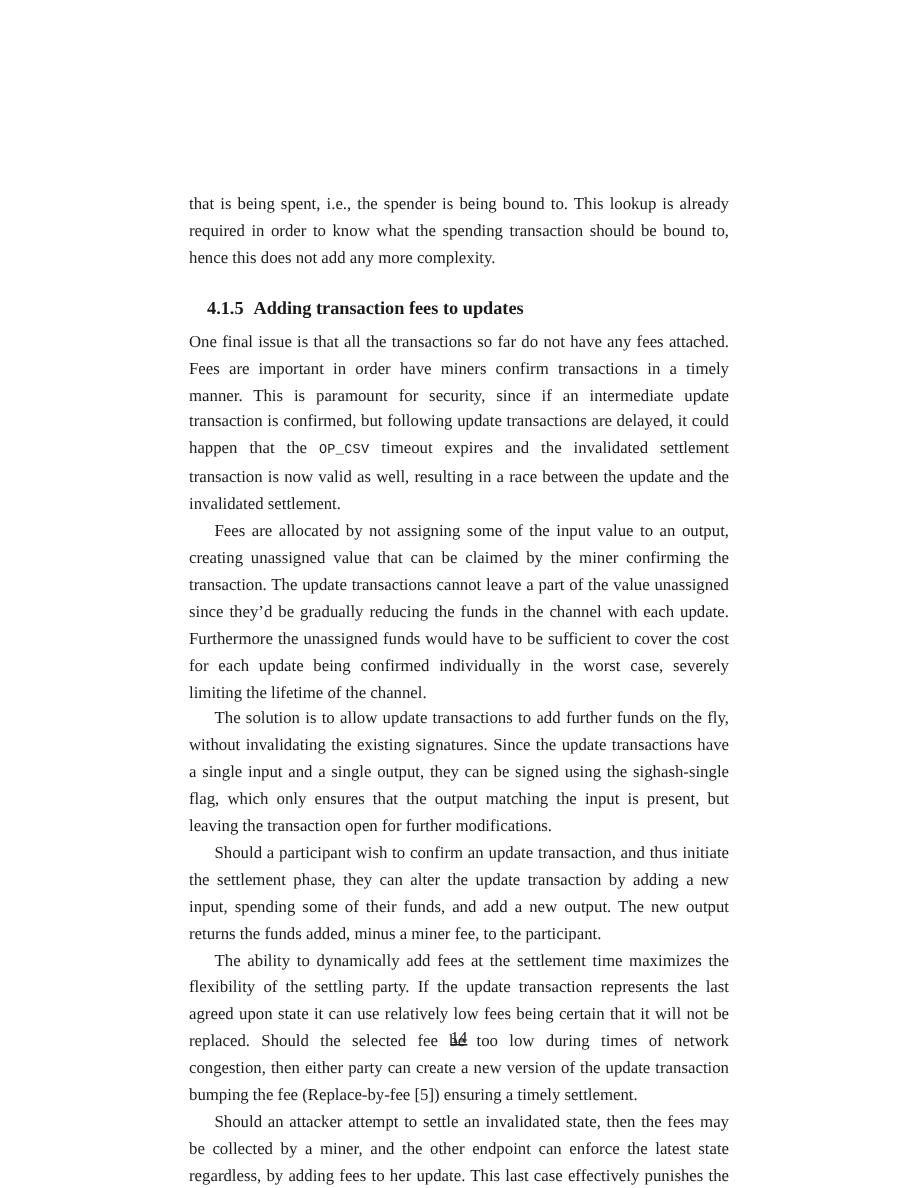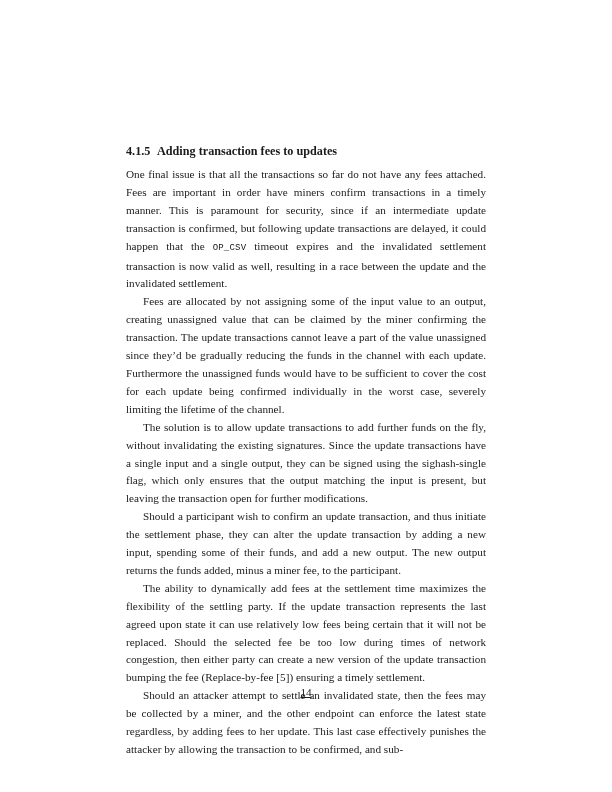--- a/index.html
+++ b/index.html
@@ -27,21 +27,21 @@
       hyphens: auto;
     }
     .para {
       margin: 0;
       text-indent: 0;
     }
     .para.indent {
       text-indent: 17px;
     }
     .heading {
-      margin: 14px 0 6px 0;
+      margin: 14px 0 6px 12px;
       font-weight: bold;
       font-size: 12.2px;
       line-height: 18px;
       text-align: left;
       text-indent: 0;
     }
     .heading .num {
       display: inline-block;
       width: 31px;
     }
@@ -61,20 +61,21 @@
       text-align: center;
       font-family: "Liberation Serif", "DejaVu Serif", serif;
       font-size: 11.2px;
       text-decoration: underline;
     }
   </style>
 </head>
 <body>
 
 <div class="page-body">
+  <p class="para">that is being spent, i.e., the spender is being bound to. This lookup is already required in order to know what the spending transaction should be bound to, hence this does not add any more complexity.</p>
 
   <h4 class="heading">
     <span class="num">4.1.5</span><span>Adding transaction fees to updates</span>
   </h4>
 
   <p class="para"><span>One final issue is that all the transactions so far do not have any fees attached. Fees are important in order have miners confirm transactions in a timely manner. This is paramount for security, since if an intermediate update transaction is confirmed, but following update transactions are delayed, it could happen that the </span><span class="mono">OP_CSV</span><span> timeout expires and the invalidated settlement transaction is now valid as well, resulting in a race between the update and the invalidated settlement.</span></p>
 
   <p class="para indent">Fees are allocated by not assigning some of the input value to an output, creating unassigned value that can be claimed by the miner confirming the transaction. The update transactions cannot leave a part of the value unassigned since they’d be gradually reducing the funds in the channel with each update. Furthermore the unassigned funds would have to be sufficient to cover the cost for each update being confirmed individually in the worst case, severely limiting the lifetime of the channel.</p>
 
   <p class="para indent"><span>The solution is to allow update transactions to add further funds on the fly, without invalidating the existing signatures. Since the update transactions have a single input and a single output, they can be signed using the </span><span class="ital">sighash-single</span><span> flag, which only ensures that the output matching the input is present, but leaving the transaction open for further modifications.</span></p>

